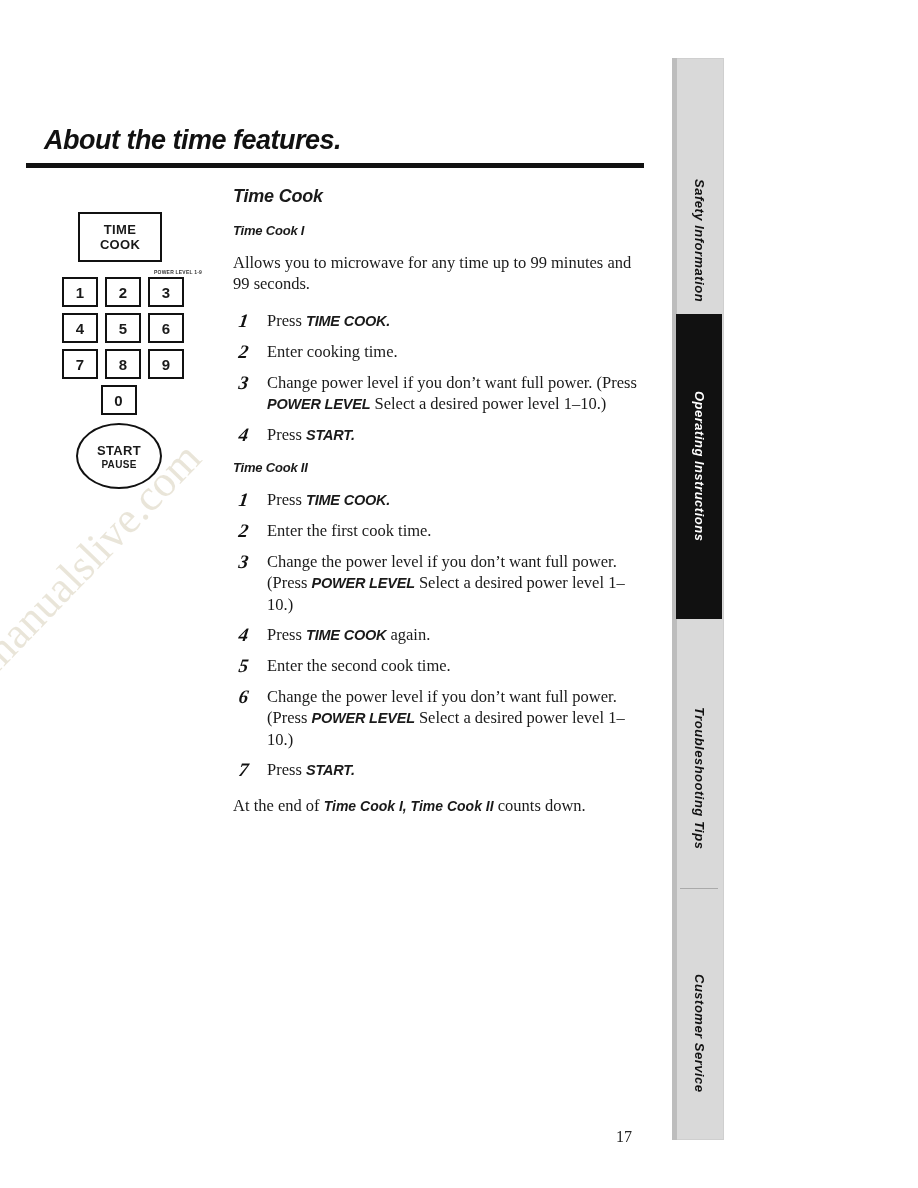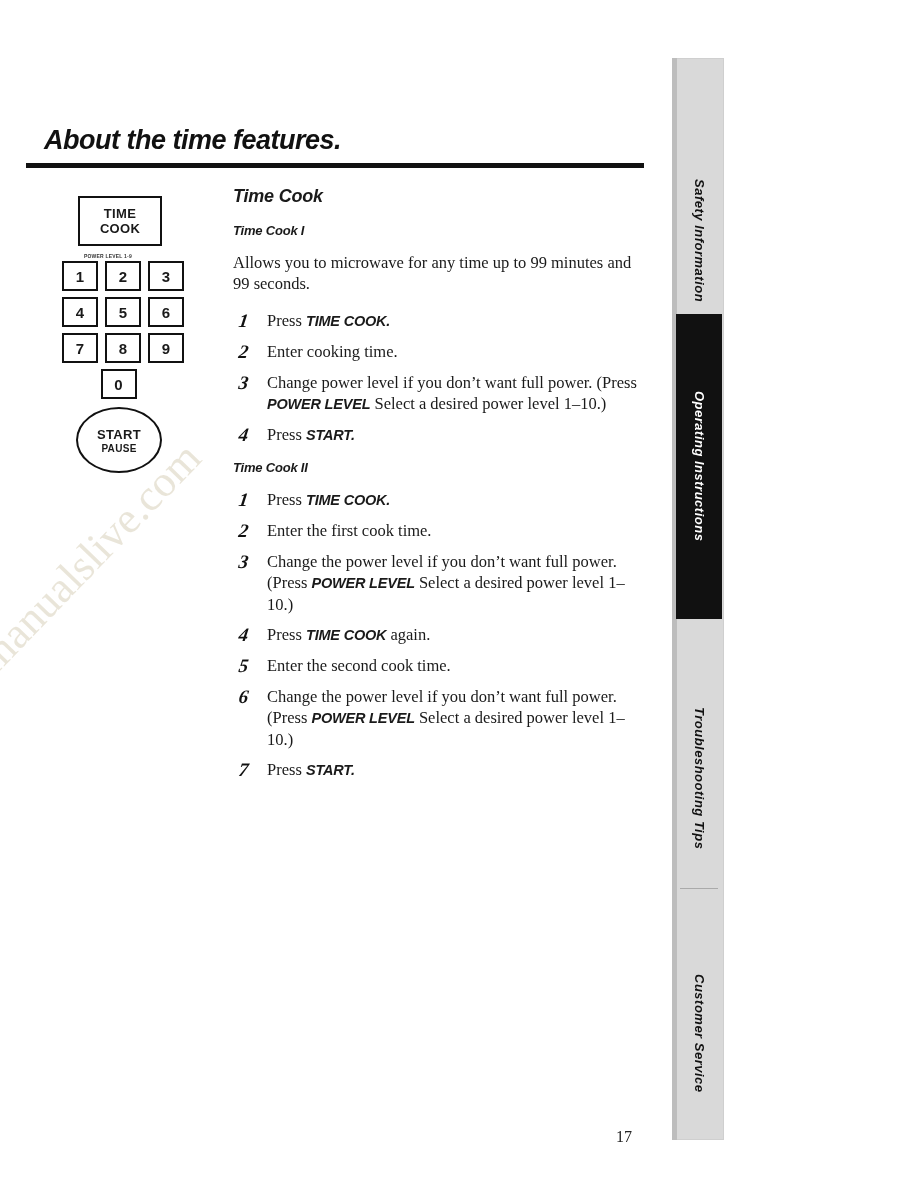--- a/index.html
+++ b/index.html
@@ -25,21 +25,21 @@
     color:#111;
   }
   .title-rule {
     position:absolute;
     left:26px; top:163px;
     width:618px; height:5px;
     background:#111;
   }
 
   
-  .keypad { position:absolute; left:62px; top:196px; width:140px; }
+  .keypad { position:absolute; left:62px; top:212px; width:140px;text-align:right; }
   .kp-timecook {
     width:80px; height:46px;
     border:2px solid #111;
     margin-left:16px;
     display:flex; flex-direction:column;
     align-items:center; justify-content:center;
     font-family:"Liberation Sans", sans-serif;
     font-weight:bold;
     font-size:13px;
     line-height:15px;
@@ -285,20 +285,23 @@
         <span class="num">5</span><span>Enter the second cook time.</span><span class="b-sans-up"></span><span></span>
       </li>
       <li>
         <span class="num">6</span><span>Change the power level if you don’t want full power. (Press </span><span class="b-sans-up">POWER LEVEL</span><span> Select a desired power level 1–10.)</span>
       </li>
       <li>
         <span class="num">7</span><span>Press </span><span class="b-sans-up">START.</span><span></span>
       </li>
     </ol>
 
+    <p class="body">
+      <span>At the end of </span><span class="b-sans">Time Cook I, Time Cook II</span><span> counts down.</span>
+    </p>
 
   </div>
 
   <div class="tabstrip">
     <div class="edge"></div>
 
     <div class="tab light" style="top:60px; height:245px;">
       <span class="vtxt">Safety Information</span>
     </div>
     <div class="tab-sep" style="top:310px;"></div>

